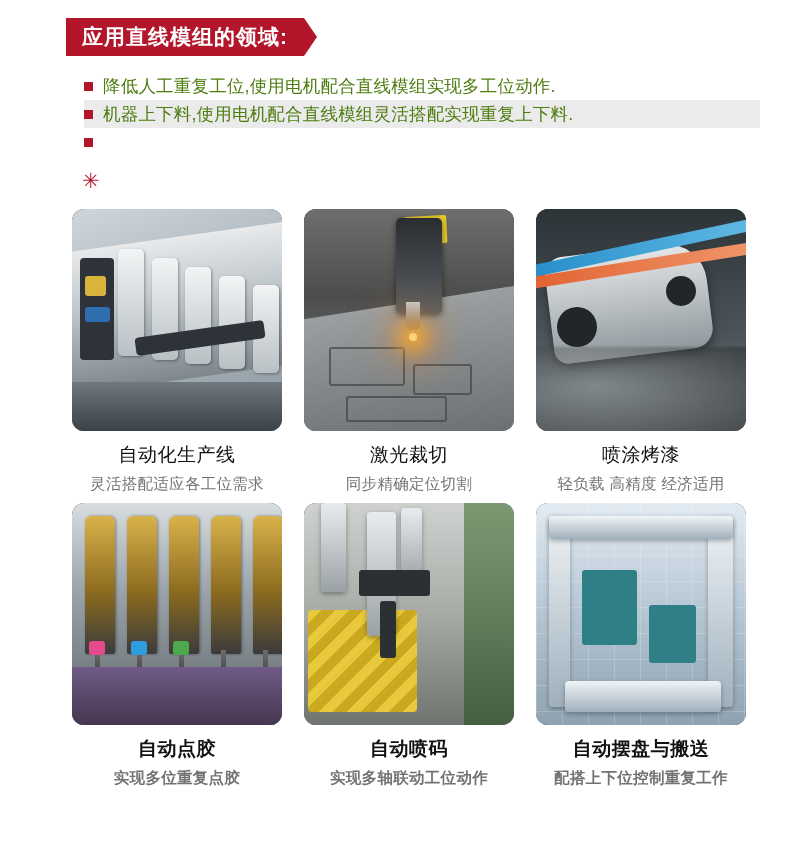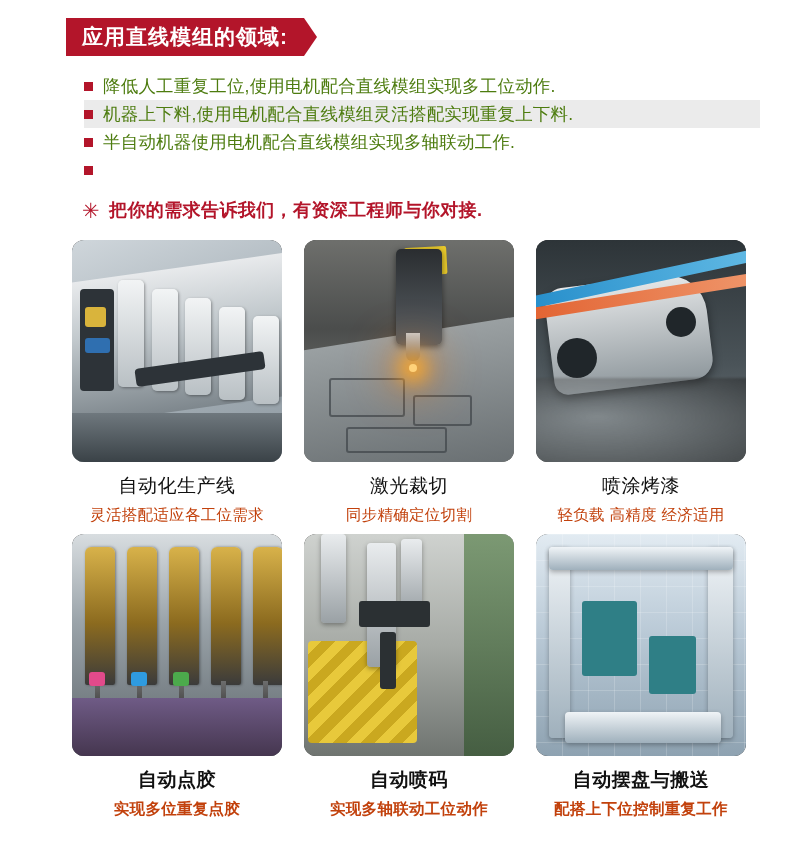--- a/index.html
+++ b/index.html
@@ -120,21 +120,21 @@
   .cap-title {
     text-align: center;
     font-size: 19px;
     color: #111;
     margin-top: 11px;
     letter-spacing: 0.5px;
   }
   .cap-sub {
     text-align: center;
     font-size: 15.5px;
-    color: #c2410c;
+    color: #737373;
     margin-top: 6px;
     letter-spacing: 0.3px;
   }
   .row2 .cap-title { font-weight: bold; }
   .row2 .cap-sub { font-weight: bold; }
 
   
 
   
   .pl-bg { background: linear-gradient(160deg,#cfd6db 0%,#aab4bb 45%,#8f9aa2 100%); }
@@ -276,30 +276,25 @@
     <li class="bullet-row">
       <span class="bullet-sq"></span>
       <span class="bullet-text">降低人工重复工位,使用电机配合直线模组实现多工位动作.</span>
     </li>
     <li class="bullet-row shaded">
       <span class="bullet-sq"></span>
       <span class="bullet-text">机器上下料,使用电机配合直线模组灵活搭配实现重复上下料.</span>
     </li>
     <li class="bullet-row">
       <span class="bullet-sq"></span>
-      <span class="bullet-text">半自动机器使用电机配合直线模组实现多轴联动工作.</span>
-    </li>
-    <li class="bullet-row">
-      <span class="bullet-sq"></span>
     </li>
   </ul>
 
   <div class="note">
     <span class="note-star">✳</span>
-    <span>把你的需求告诉我们，有资深工程师与你对接.</span>
   </div>
 
   <div class="grid">
 
     <div class="card row1">
       <div class="thumb">
         <div class="layer pl-bg"></div>
         <div class="pl-band"></div>
         <div class="pl-dark" style="left:4%;top:22%;width:16%;height:46%;"></div>
         <div class="pl-arm" style="left:22%;top:18%;height:48%;"></div>

